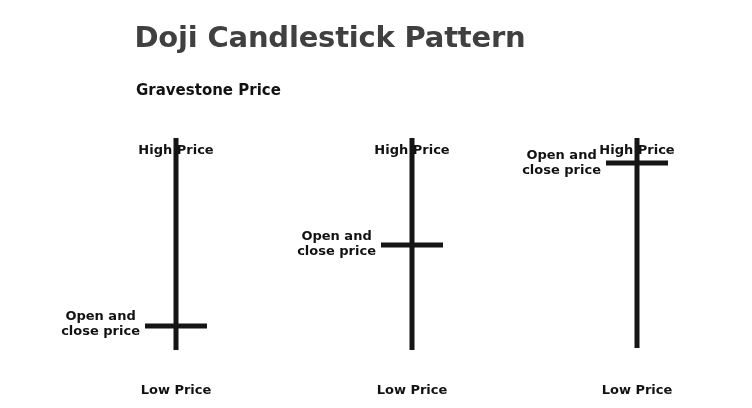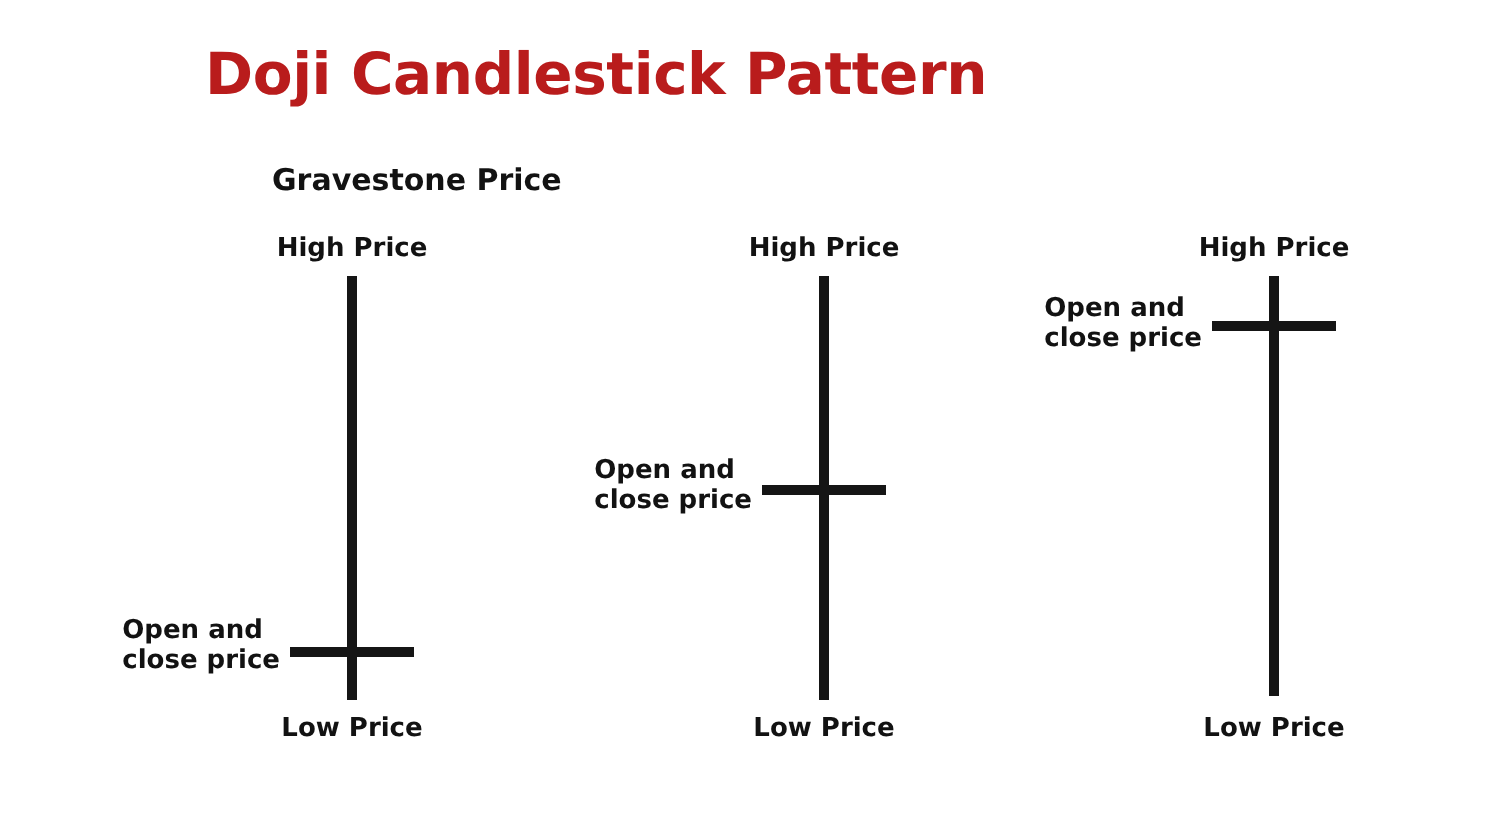--- a/index.html
+++ b/index.html
@@ -19,22 +19,23 @@
   }
   .title {
     position: absolute;
     left: 0;
     top: 20px;
     width: 596px;
     text-align: center;
     font-size: 29px;
     font-weight: bold;
     letter-spacing: -0.2px;
-    color: #b91c1c;
+    color: #404040;
     font-family: "DejaVu Sans", sans-serif;
+    padding-left: 32px;
   }
   .section-title {
     position: absolute;
     font-size: 15px;
     font-weight: bold;
     color: #121212;
     white-space: nowrap;
     font-family: "DejaVu Sans", sans-serif;
   }
   .lbl {
@@ -42,23 +43,24 @@
     font-size: 13px;
     font-weight: bold;
     color: #121212;
     white-space: nowrap;
     line-height: 15px;
     font-family: "DejaVu Sans", sans-serif;
   }
   .lbl.center {
     text-align: right;
     transform: translateX(-50%);
+    margin-top: 25px;
   }
   .lbl.right {
-    text-align: left;
+    text-align: center;
     transform: translateX(-100%);
   }
   .wick {
     position: absolute;
     width: 5px;
     background: #151515;
     transform: translateX(-50%);
   }
   .crossbar {
     position: absolute;

